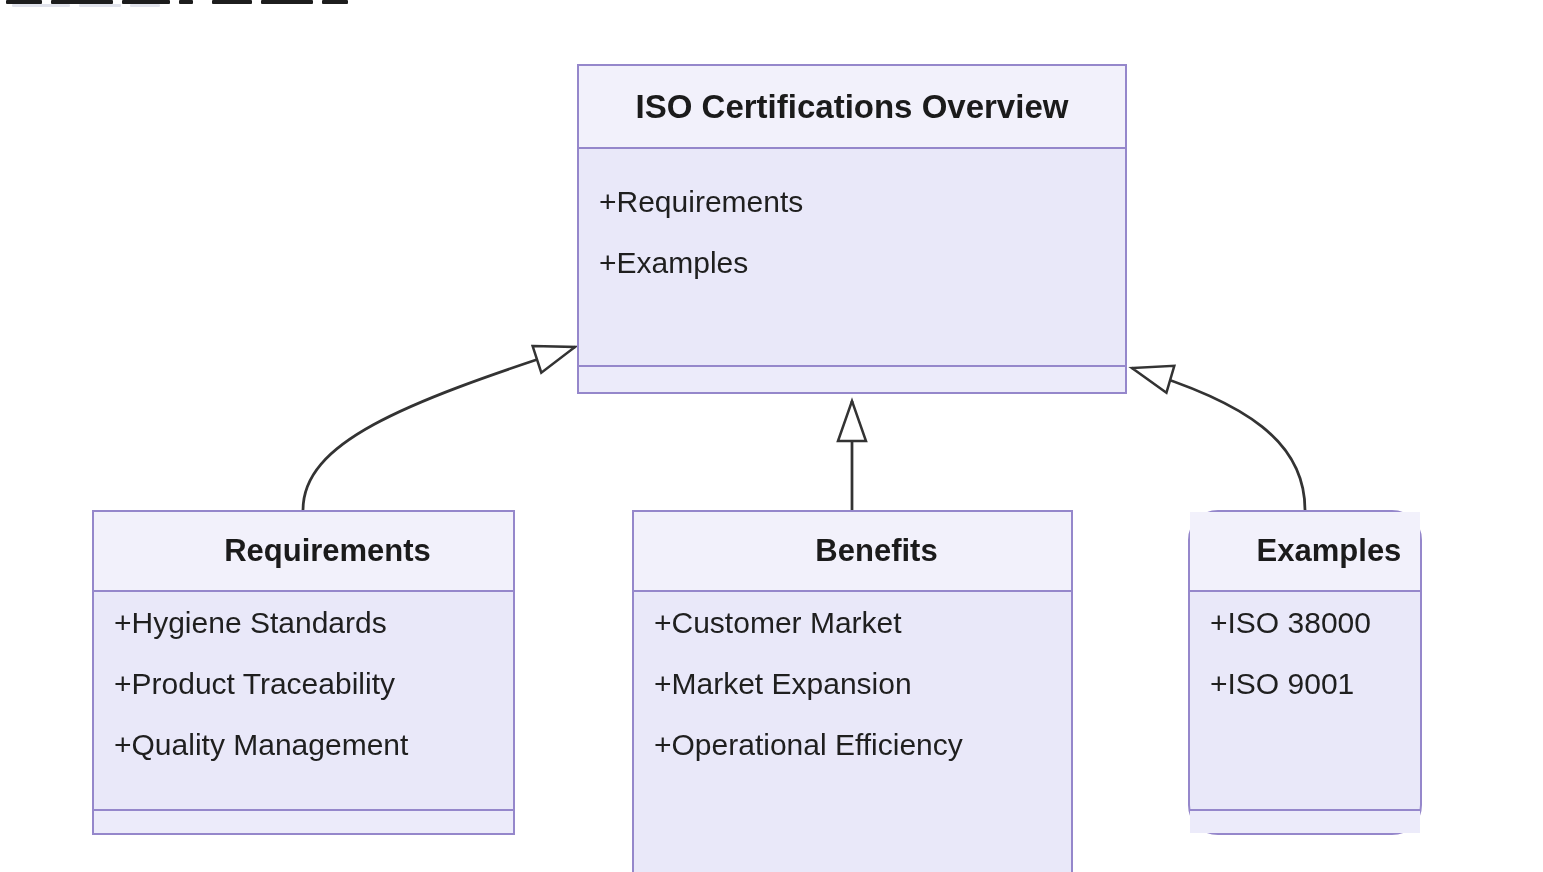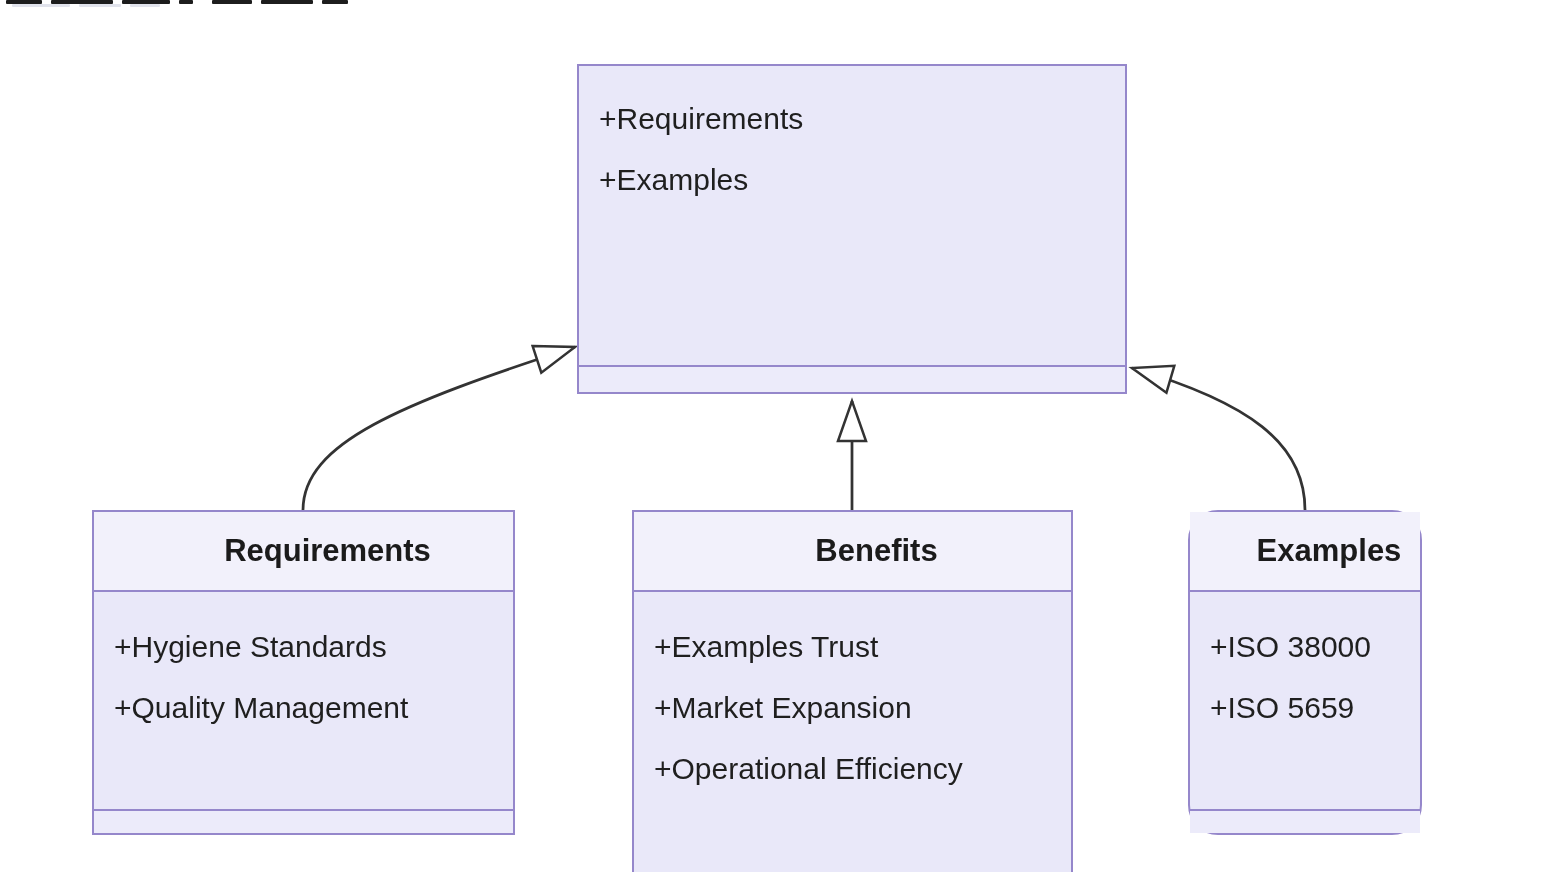--- a/index.html
+++ b/index.html
@@ -64,21 +64,21 @@
   .uml-box.sub  .uml-title { height: 80px; font-size: 31px; padding-left: 48px; }
   .uml-members {
     box-sizing: border-box;
     flex: 1 1 auto;
     padding-left: 20px;
     padding-right: 8px;
     color: #1f1f1f;
     font-size: 30px;
   }
   .uml-box.main .uml-members { padding-top: 22px; }
-  .uml-box.sub  .uml-members { padding-top: 24px; }
+  .uml-box.sub  .uml-members { }
   .uml-member { line-height: 61px; white-space: nowrap; }
   .uml-footer {
     box-sizing: border-box;
     flex: 0 0 auto;
     border-top: 2px solid #9587CB;
     background: #ECEBFA;
   }
   .uml-box.main .uml-footer { height: 27px; }
   .uml-box.sub  .uml-footer { height: 24px; }
 
@@ -113,48 +113,50 @@
       <marker id="hollow-tri" markerUnits="userSpaceOnUse" markerWidth="46" markerHeight="36" refX="42" refY="17" orient="auto">
         <path d="M2,3 L42,17 L2,31 Z" fill="#ffffff" stroke="#333333" stroke-width="2.5" stroke-linejoin="miter"></path>
       </marker>
     </defs>
     <path d="M 303 510 C 303 443, 400 404, 575 347" fill="none" stroke="#333333" stroke-width="2.75" marker-end="url(#hollow-tri)"></path>
     <path d="M 852 510 L 852 401" fill="none" stroke="#333333" stroke-width="2.75" marker-end="url(#hollow-tri)"></path>
     <path d="M 1305 510 C 1305 443, 1248 402, 1132 368" fill="none" stroke="#333333" stroke-width="2.75" marker-end="url(#hollow-tri)"></path>
   </svg>
 
   <div class="uml-box main" id="box-overview">
+    <div class="uml-title">ISO Certifications Overview</div>
     <div class="uml-members">
       <div class="uml-member">+Requirements</div>
       <div class="uml-member">+Examples</div>
     </div>
     <div class="uml-footer"></div>
   </div>
 
   <div class="uml-box sub" id="box-requirements">
     <div class="uml-title">Requirements</div>
     <div class="uml-members">
       <div class="uml-member">+Hygiene Standards</div>
+      <div class="uml-member">+Product Traceability</div>
       <div class="uml-member">+Quality Management</div>
     </div>
     <div class="uml-footer"></div>
   </div>
 
   <div class="uml-box sub" id="box-benefits">
     <div class="uml-title">Benefits</div>
     <div class="uml-members">
-      <div class="uml-member">+Examples Trust</div>
+      <div class="uml-member">+Customer Market</div>
       <div class="uml-member">+Market Expansion</div>
       <div class="uml-member">+Operational Efficiency</div>
     </div>
     <div class="uml-footer"></div>
   </div>
 
   <div class="uml-box sub" id="box-examples">
     <div class="uml-title">Examples</div>
     <div class="uml-members">
       <div class="uml-member">+ISO 38000</div>
-      <div class="uml-member">+ISO 5659</div>
+      <div class="uml-member">+ISO 9001</div>
     </div>
     <div class="uml-footer"></div>
   </div>
 
 </div>
 
 </body></html>

